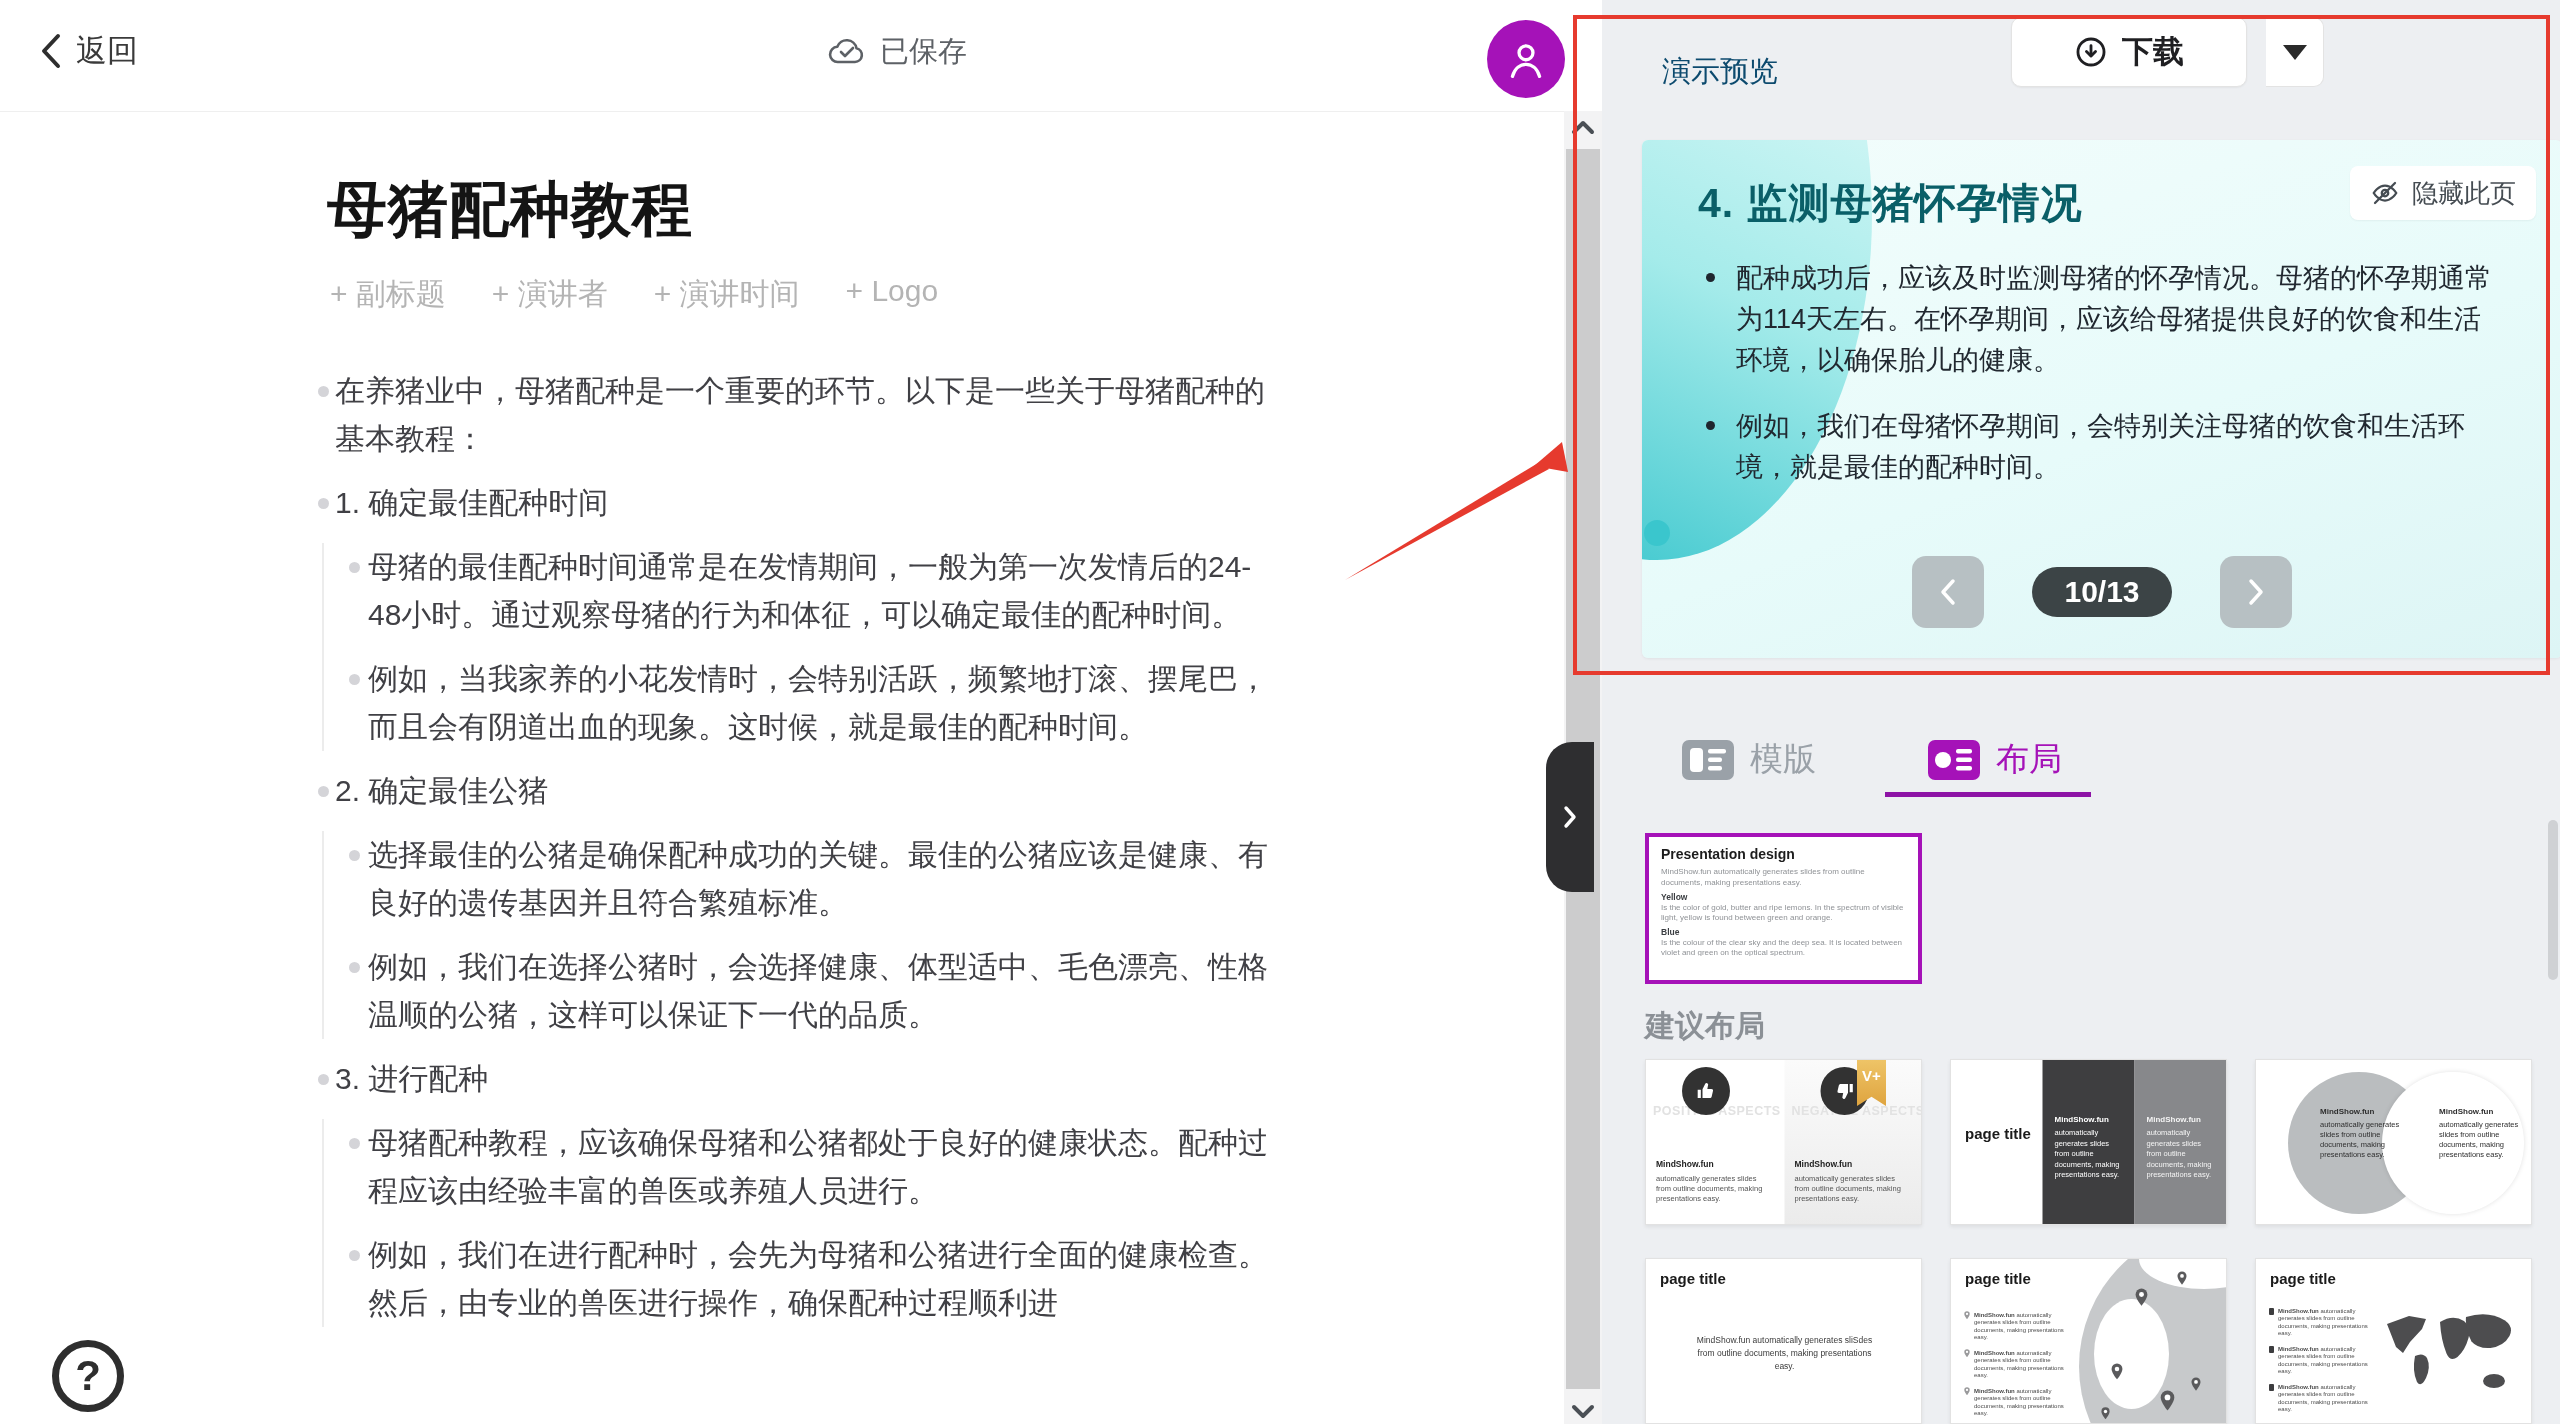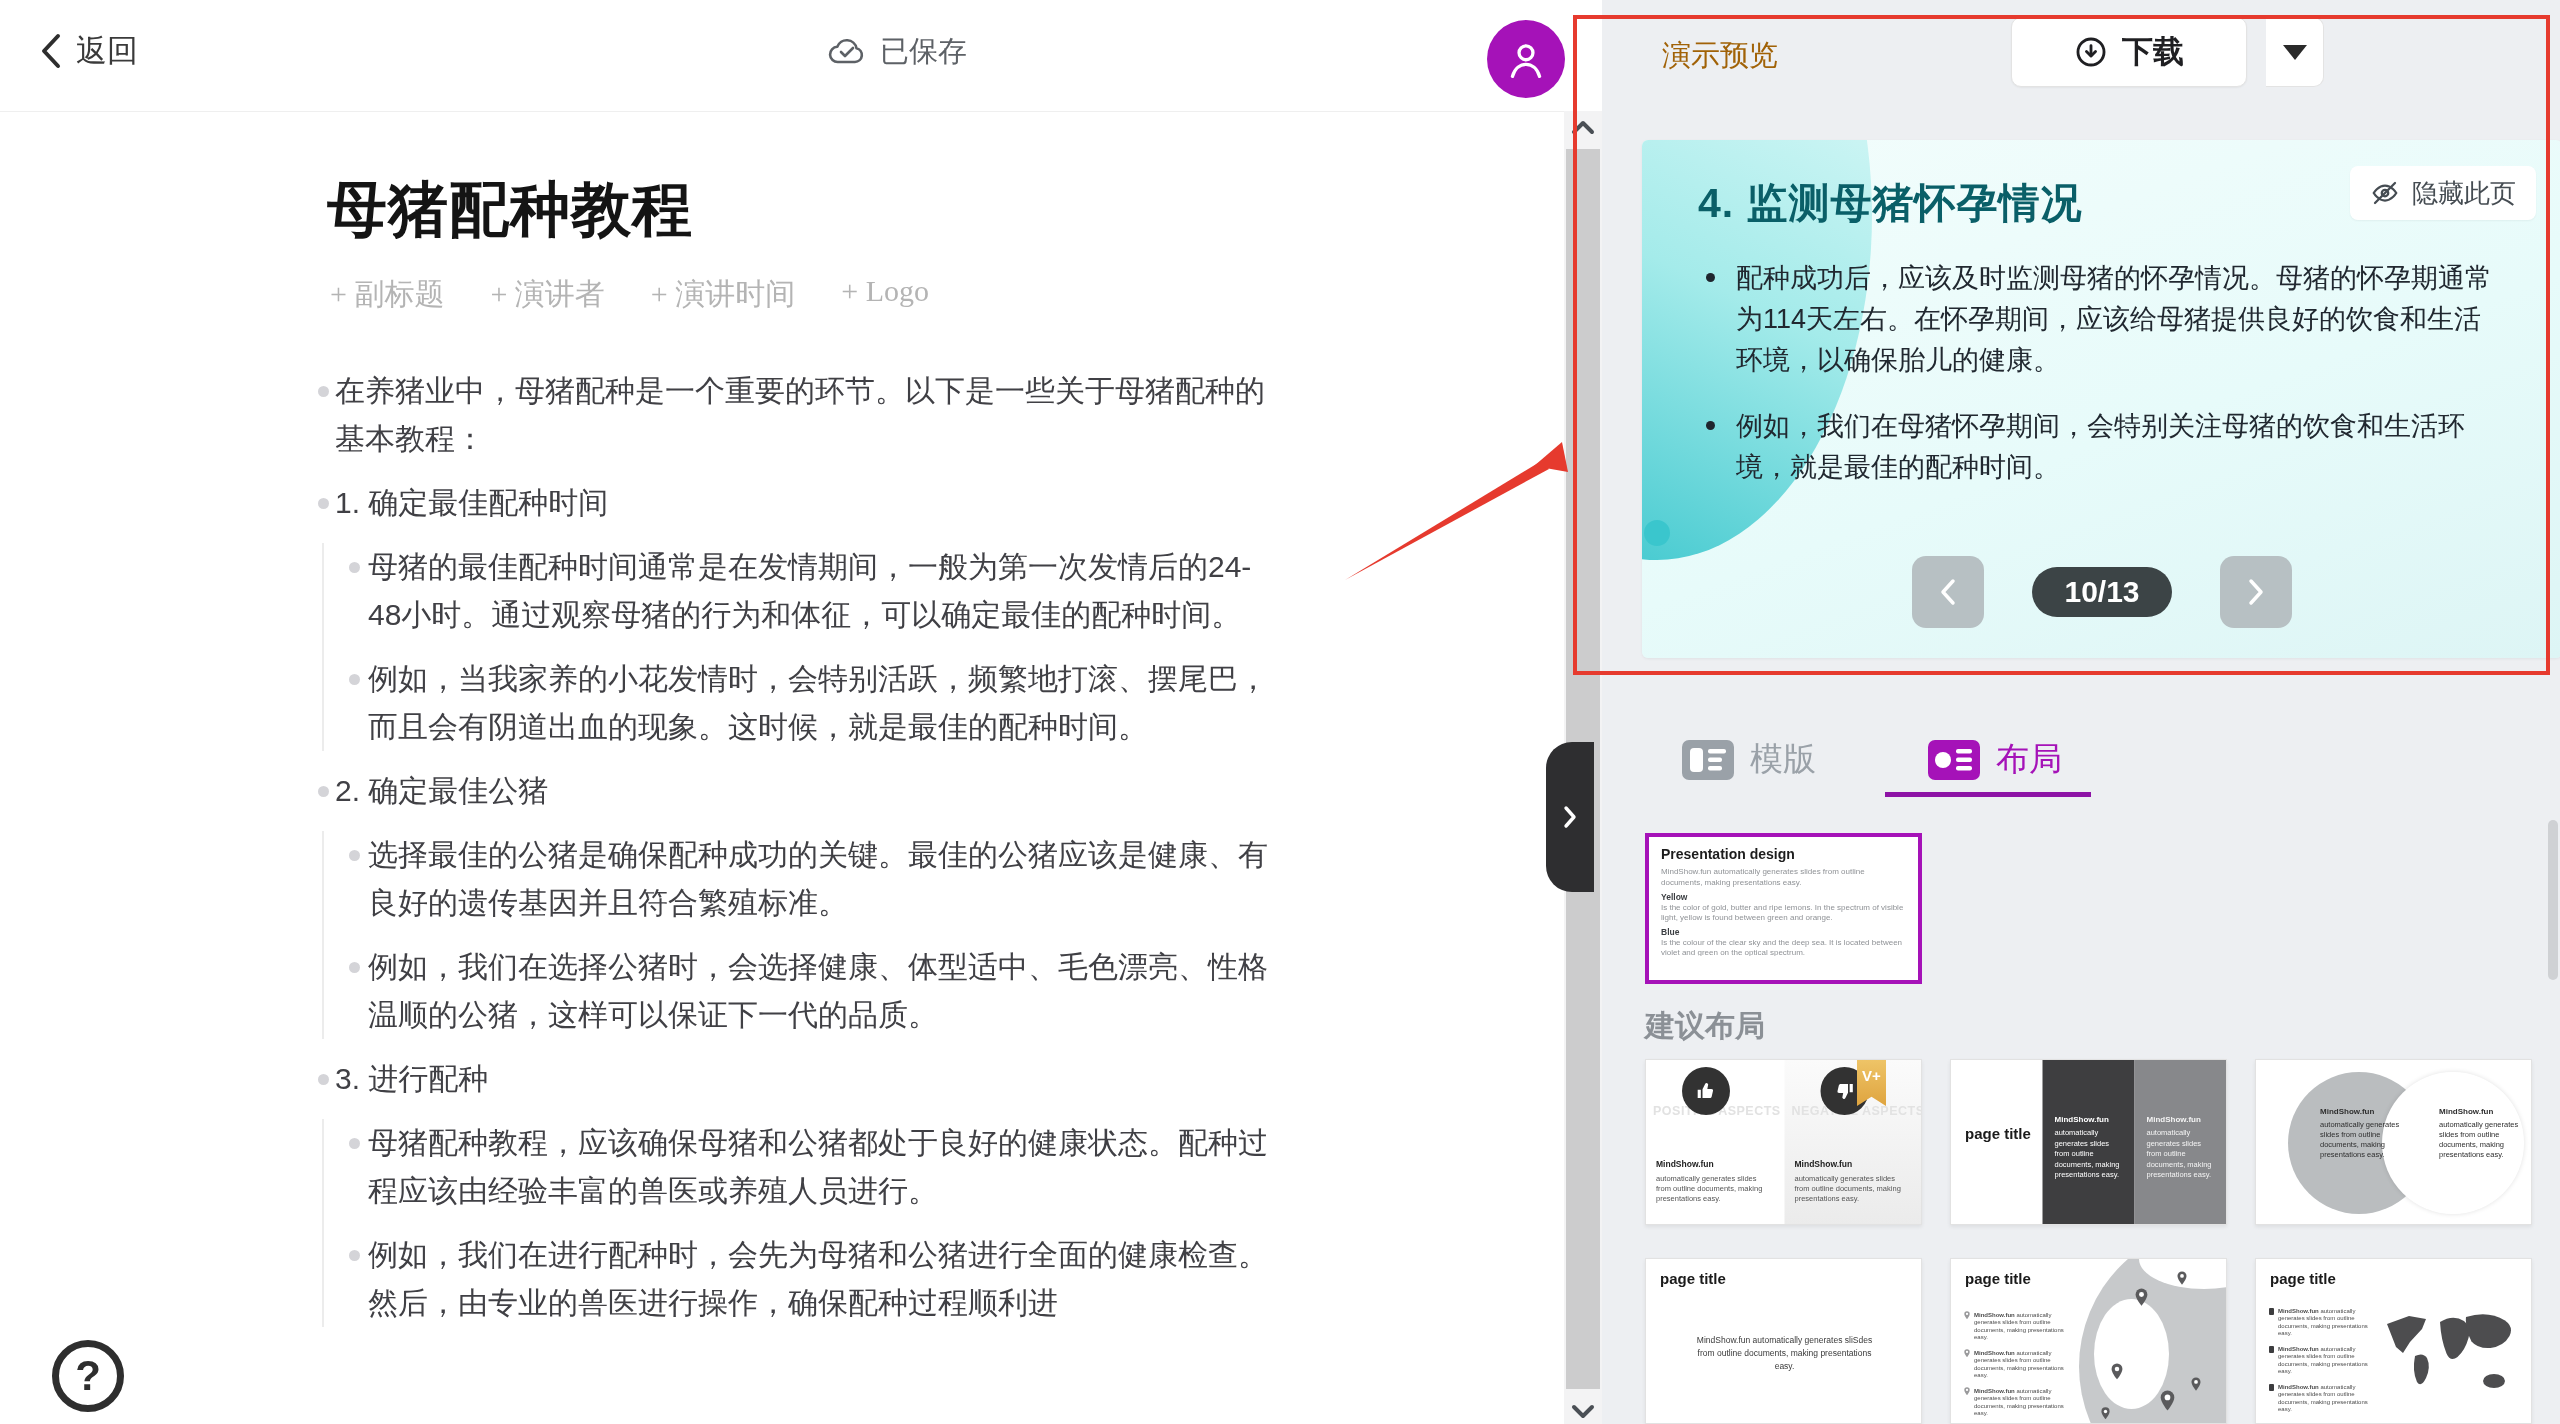--- a/index.html
+++ b/index.html
@@ -10,42 +10,42 @@
   
   .top-bar{position:absolute;left:0;top:0;width:1602px;height:111px;background:#fff;border-bottom:1px solid #efefef;}
   .back-btn{position:absolute;left:38px;top:30px;display:flex;align-items:center;gap:12px;font-size:31px;color:#3a3a3a;cursor:pointer;}
   .saved{position:absolute;left:828px;top:32px;display:flex;align-items:center;gap:14px;font-size:29px;color:#5d6166;}
   .avatar{position:absolute;left:1487px;top:20px;width:78px;height:78px;border-radius:50%;background:#a512b8;display:flex;align-items:center;justify-content:center;}
 
   
   .doc{position:absolute;left:0;top:112px;width:1564px;height:1312px;background:#fff;overflow:hidden;}
   .doc-title{position:absolute;left:327px;top:58px;font-size:60px;font-weight:700;color:#141414;letter-spacing:1px;}
   .doc-placeholders{position:absolute;left:330px;top:162px;display:flex;gap:46px;font-size:30px;color:#b4b4b4;}
-  .doc-placeholders span{cursor:pointer;font-family:Liberation Serif, serif;}
+  .doc-placeholders span{cursor:pointer;}
   .outline{position:absolute;left:16px;top:255px;width:1310px;}
   .ol-item{position:relative;margin-bottom:16px;font-size:30px;line-height:48px;color:#404045;}
   .ol-item .ol-dot{position:absolute;left:0;top:19px;width:11px;height:11px;border-radius:50%;background:#d4d4d8;}
   .lvl1{margin-left:302px;}
   .lvl1 .ol-text{margin-left:17px;max-width:941px;}
   .ol-group{margin-left:306px;border-left:2px solid #ececec;}
   .lvl2{margin-left:25px;}
   .lvl2 .ol-text{margin-left:19px;max-width:908px;}
 
   .help-btn{position:absolute;left:52px;top:1340px;width:72px;height:72px;border-radius:50%;border:7px solid #2e2e2e;box-sizing:border-box;display:flex;align-items:center;justify-content:center;font-size:42px;font-weight:700;color:#2e2e2e;background:#fff;cursor:pointer;}
 
   
   .rail{position:absolute;left:1564px;top:111px;width:38px;height:1313px;background:#f3f3f4;}
   .rail-thumb{position:absolute;left:2px;top:38px;width:34px;height:1240px;background:#cccccd;}
   .rail-up{position:absolute;left:7px;top:8px;}
   .rail-down{position:absolute;left:7px;bottom:4px;}
   .collapse-tab{position:absolute;left:1546px;top:742px;width:48px;height:150px;background:#2e2e30;border-radius:26px 0 0 26px;display:flex;align-items:center;justify-content:center;cursor:pointer;z-index:5;}
 
   
   .panel{position:absolute;left:1602px;top:0;width:958px;height:1424px;background:#edeff2;}
-  .panel-title{position:absolute;left:60px;top:36px;font-size:29px;color:#a16207;font-weight:500;}
+  .panel-title{position:absolute;left:60px;top:52px;font-size:29px;color:#0c4a6e;font-weight:500;}
   .btn-download{position:absolute;left:409px;top:17px;width:236px;height:70px;background:#fff;border:1px solid #e3e3e3;border-radius:10px;box-sizing:border-box;display:flex;align-items:center;justify-content:center;gap:14px;font-size:31px;font-weight:700;color:#1f1f22;cursor:pointer;box-shadow:0 1px 2px rgba(0,0,0,.05);}
   .present-group{position:absolute;left:664px;top:17px;height:70px;display:flex;}
   .btn-present{width:228px;background:#a512b8;border-radius:10px 0 0 10px;display:flex;align-items:center;justify-content:center;gap:16px;font-size:31px;font-weight:700;color:#fff;cursor:pointer;}
   .btn-caret{width:58px;background:#fff;border:1px solid #e3e3e3;border-left:none;border-radius:0 10px 10px 0;box-sizing:border-box;display:flex;align-items:center;justify-content:center;cursor:pointer;}
   .caret-down{width:0;height:0;border-left:12px solid transparent;border-right:12px solid transparent;border-top:15px solid #2a2a2a;}
 
   
   .slide{position:absolute;left:40px;top:140px;width:900px;height:518px;border-radius:6px;background:linear-gradient(160deg,#f3fdfc 0%,#e7fbfa 55%,#ddf5f5 100%);overflow:hidden;box-shadow:0 1px 3px rgba(0,0,0,.06);padding-left:20px;}
   .slide-deco{position:absolute;left:-200px;top:-270px;width:430px;height:690px;border-radius:50%;background:linear-gradient(205deg,#eafcfb 10%,#a4ebea 55%,#2fc2ca 100%);}
   .slide-deco-dot{position:absolute;left:2px;top:380px;width:26px;height:26px;border-radius:50%;background:#3ac6cd;}

